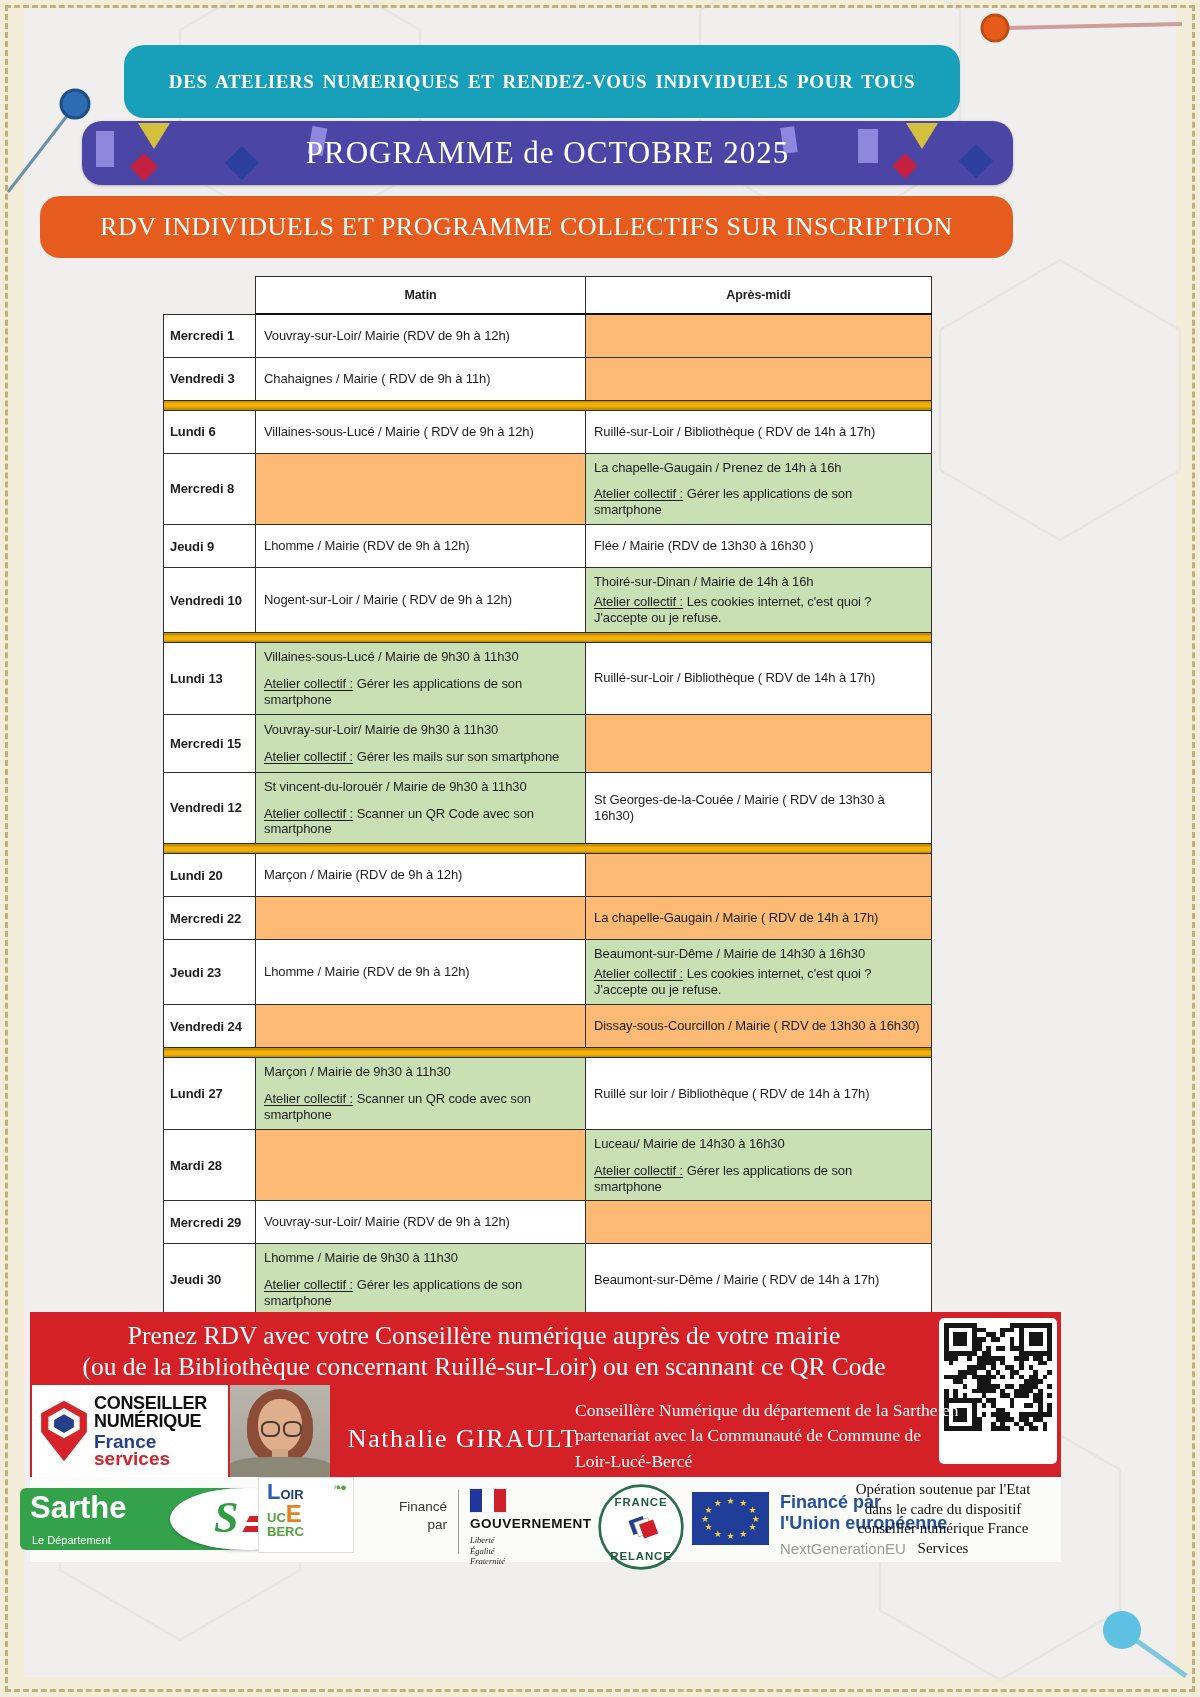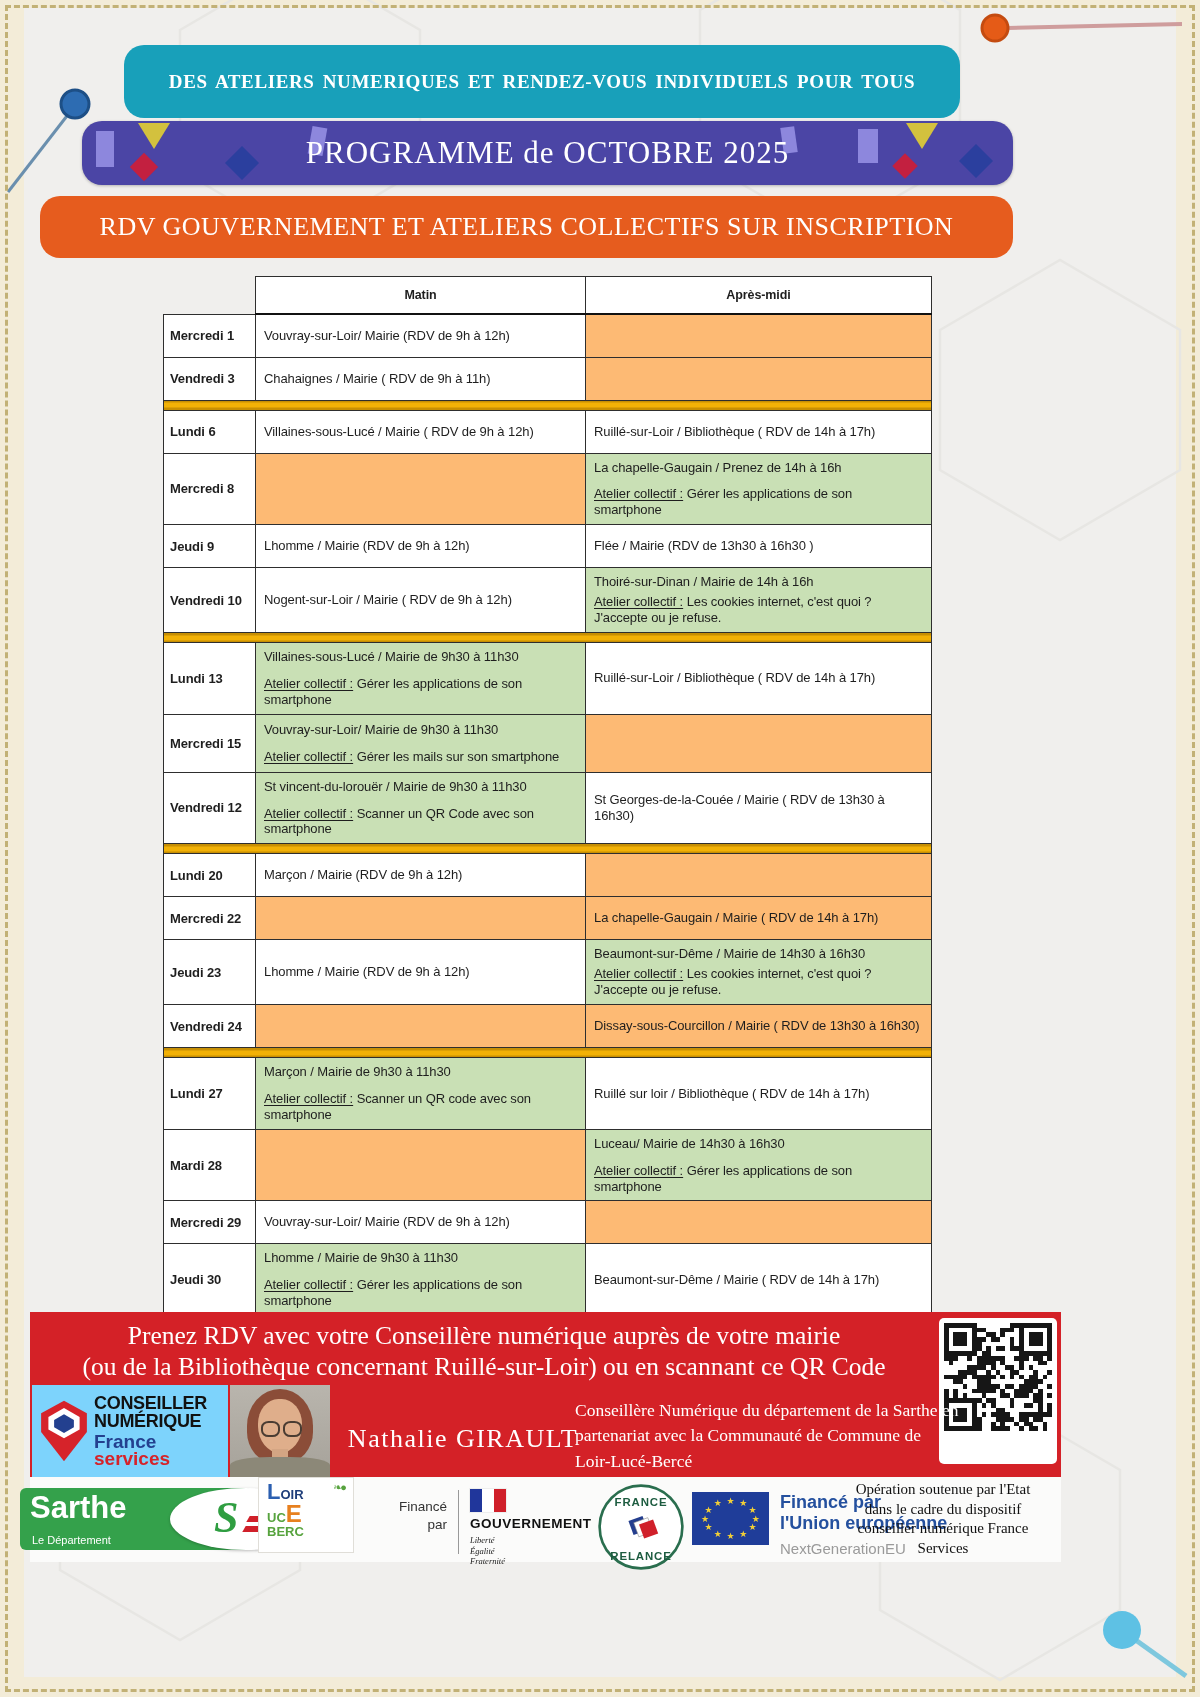--- a/index.html
+++ b/index.html
@@ -56,21 +56,21 @@
     background:linear-gradient(180deg,#c78f03 0 18%,#f2b106 18% 82%,#c78f03 82% 100%);}
 
   
   .cta{position:absolute;left:30px;top:1312px;width:1031px;height:165px;background:#d42127;z-index:2;color:#fff;}
   .cta-text{position:absolute;left:0;top:8px;width:908px;text-align:center;
     font-family:"Liberation Serif",serif;font-size:25.5px;line-height:1.22;}
   .qr{position:absolute;right:4px;top:6px;width:118px;height:146px;background:#fff;border-radius:5px;padding:5px;box-sizing:border-box;}
   .qr-grid{display:grid;grid-template-columns:repeat(23,1fr);grid-template-rows:repeat(23,1fr);width:108px;height:108px;}
   .qm{background:transparent;}
   .qm.on{background:#161616;}
-  .cn-logo{position:absolute;left:2px;top:73px;width:196px;height:92px;background:#7dd3fc;display:flex;align-items:center;}
+  .cn-logo{position:absolute;left:2px;top:73px;width:196px;height:92px;background:#ffffff;display:flex;align-items:center;}
   .cn-pin{width:52px;height:64px;margin:0 4px 0 6px;flex:0 0 auto;}
   .cn-text{color:#111;line-height:1.0;}
   .cn-text .l1,.cn-text .l2{font-size:18px;font-weight:800;letter-spacing:-.3px;}
   .cn-text .l3{font-size:19px;font-weight:800;color:#23408f;margin-top:2px;}
   .cn-text .l4{font-size:19px;font-weight:800;color:#d6232a;margin-top:-2px;}
   .advisor-photo{position:absolute;left:200px;top:73px;width:100px;height:92px;background:linear-gradient(180deg,#b9b5ad,#a6a29a);overflow:hidden;}
   .ph-hair{position:absolute;left:17px;top:4px;width:66px;height:74px;background:#8b4d38;border-radius:50% 50% 42% 42%;}
   .ph-face{position:absolute;left:28px;top:14px;width:44px;height:54px;background:#dfae8b;border-radius:46% 46% 50% 50%;}
   .ph-glass{position:absolute;left:31px;top:36px;width:15px;height:12px;border:2px solid #4a3c32;border-radius:40%;}
   .ph-glass.r{left:53px;}
@@ -155,21 +155,21 @@
   <span class="cf cf-rect" style="left:228px;top:6px;width:15px;height:28px;transform:rotate(10deg)"></span>
   <span class="cf cf-rect" style="left:700px;top:6px;width:14px;height:26px;transform:rotate(-8deg)"></span>
   <span class="cf cf-rect" style="left:776px;top:8px;width:20px;height:34px"></span>
   <span class="cf cf-tri" style="left:824px;top:2px"></span>
   <span class="cf cf-dia cf-red" style="left:814px;top:36px;width:18px;height:18px"></span>
   <span class="cf cf-dia cf-blue" style="left:882px;top:28px;width:24px;height:24px"></span>
   <span class="txt">PROGRAMME de OCTOBRE 2025</span>
 </div>
 
 <div class="banner banner-sub">
-  <span>RDV GOUVERNEMENT ET ATELIERS COLLECTIFS SUR INSCRIPTION</span>
+  <span>RDV INDIVIDUELS ET PROGRAMME COLLECTIFS SUR INSCRIPTION</span>
 </div>
 
 <table class="schedule">
   <colgroup>
       <col class="c-day">
       <col class="c-mat">
       <col class="c-apm">
     </colgroup>
   <thead>
     <tr>

